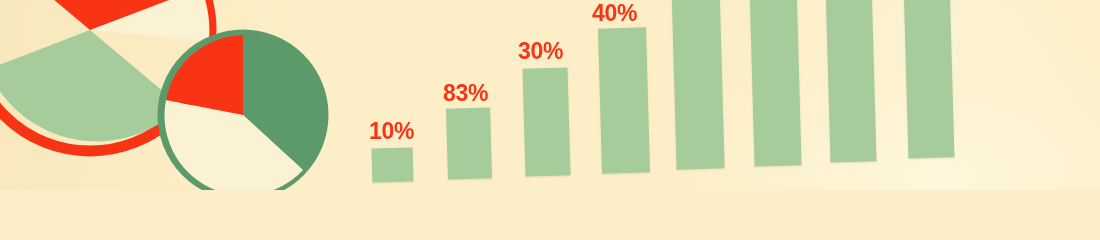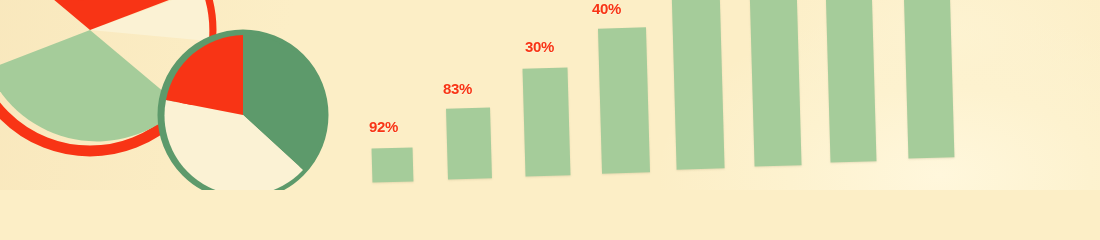--- a/index.html
+++ b/index.html
@@ -74,21 +74,21 @@
   }
   .bar {
     position: absolute;
     background: #a5cc9a;
     box-shadow: 0 1px 2px rgba(150,140,95,.20);
   }
   .bar-label {
     position: absolute;
     color: #f83415;
     font-weight: bold;
-    font-size: 15px;
+    font-size: 23px;
     letter-spacing: -0.3px;
     white-space: nowrap;
     text-shadow: 0 1px 0 rgba(255,255,255,.35);
   }
   .pie-label {
     position: absolute;
     color: #f83415;
     font-weight: bold;
     font-size: 19px;
     white-space: nowrap;
@@ -129,27 +129,27 @@
 
         <path d="M88 88 L148 143 A80 80 0 0 1 11 73 Z" fill="#fbf2d4"></path>
 
         <path d="M88 88 L11 73 A80 80 0 0 1 88 8 Z" fill="#f83415"></path>
       </svg>
     </div>
 
     <div class="bars-layer">
 
       <div class="bar" style="left:372px; top:148px; width:41px; height:34px; transform:rotate(-1.6deg);"></div>
-      <div class="bar-label" style="left:369px; top:118px;">92%</div>
+      <div class="bar-label" style="left:369px; top:118px;">10%</div>
 
       <div class="bar" style="left:447px; top:108px; width:44px; height:71px; transform:rotate(-1.6deg);"></div>
       <div class="bar-label" style="left:443px; top:80px;">83%</div>
 
       <div class="bar" style="left:524px; top:68px; width:45px; height:108px; transform:rotate(-1.6deg);"></div>
-      <div class="bar-label" style="left:518px; top:38px;margin-left:7px;">30%</div>
+      <div class="bar-label" style="left:518px; top:38px;">30%</div>
 
       <div class="bar" style="left:600px; top:28px; width:48px; height:145px; transform:rotate(-1.6deg);"></div>
       <div class="bar-label" style="left:592px; top:0px;">40%</div>
 
       <div class="bar" style="left:674px; top:-18px; width:48px; height:187px; transform:rotate(-1.6deg);"></div>
 
       <div class="bar" style="left:752px; top:-18px; width:47px; height:184px; transform:rotate(-1.6deg);"></div>
 
       <div class="bar" style="left:828px; top:-18px; width:46px; height:180px; transform:rotate(-1.6deg);"></div>
 

